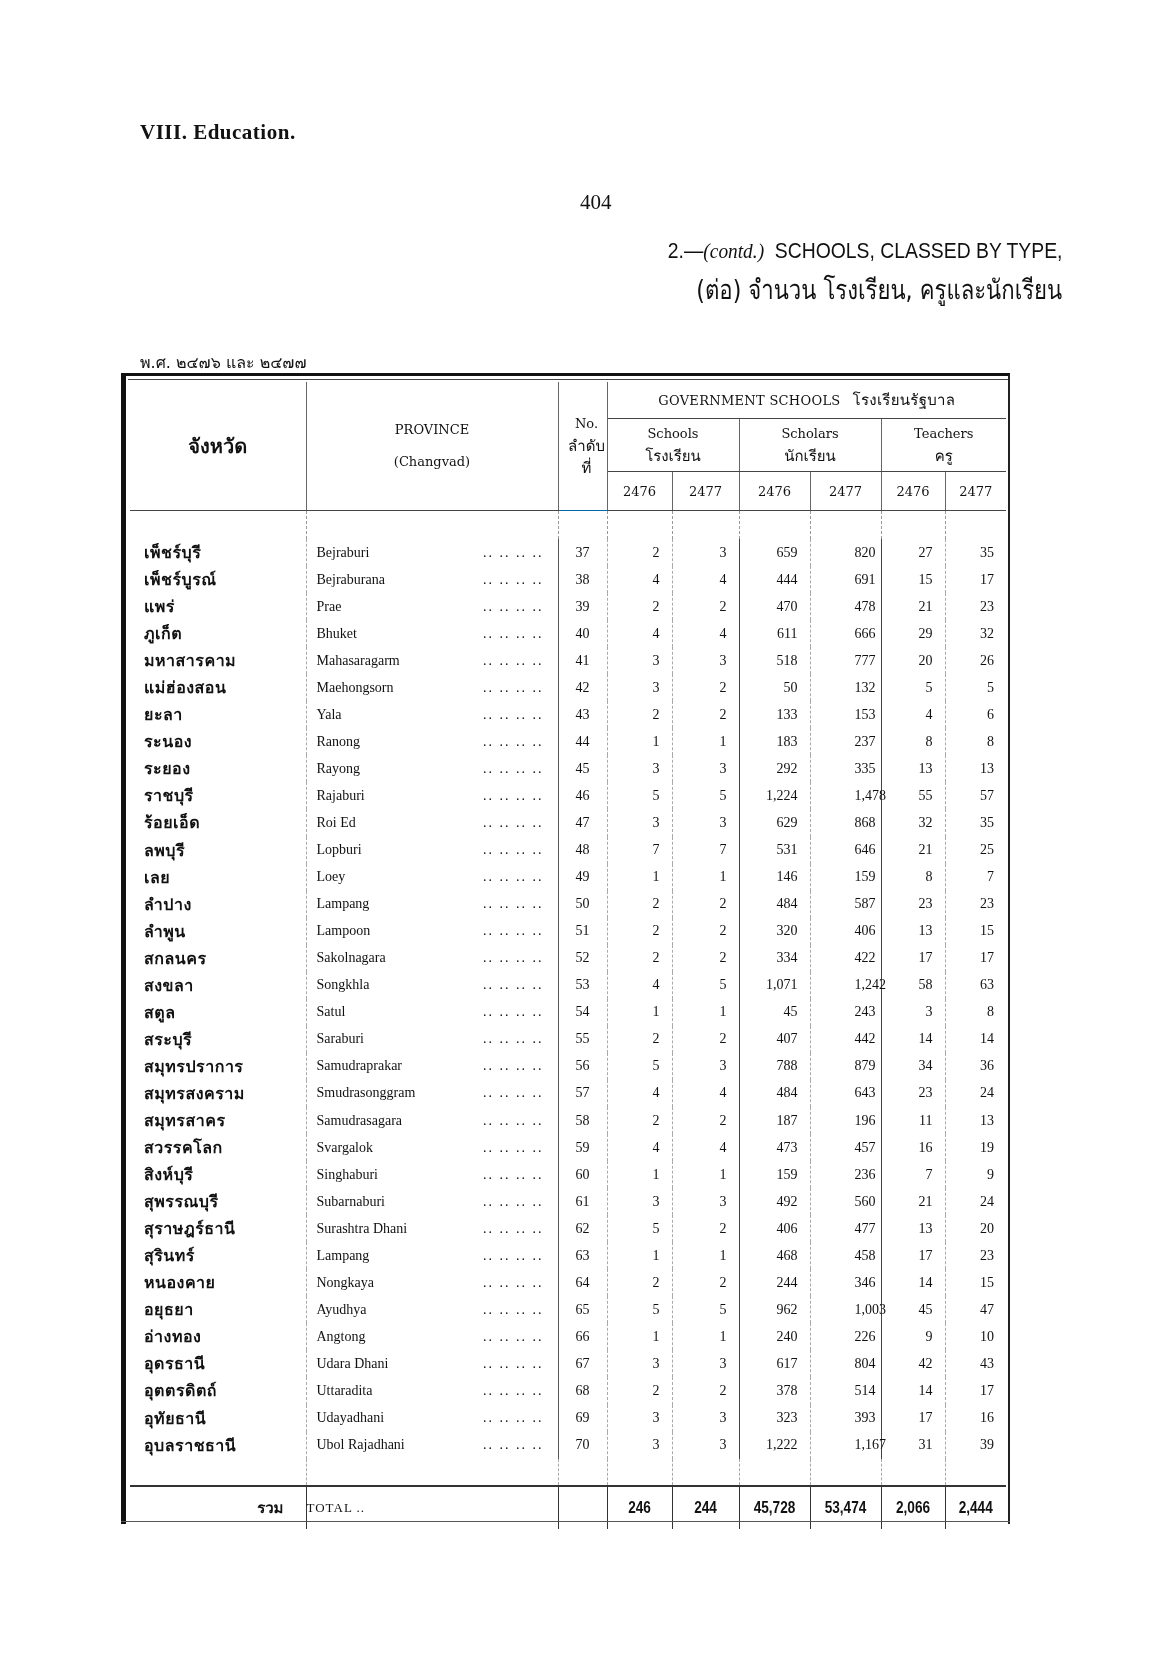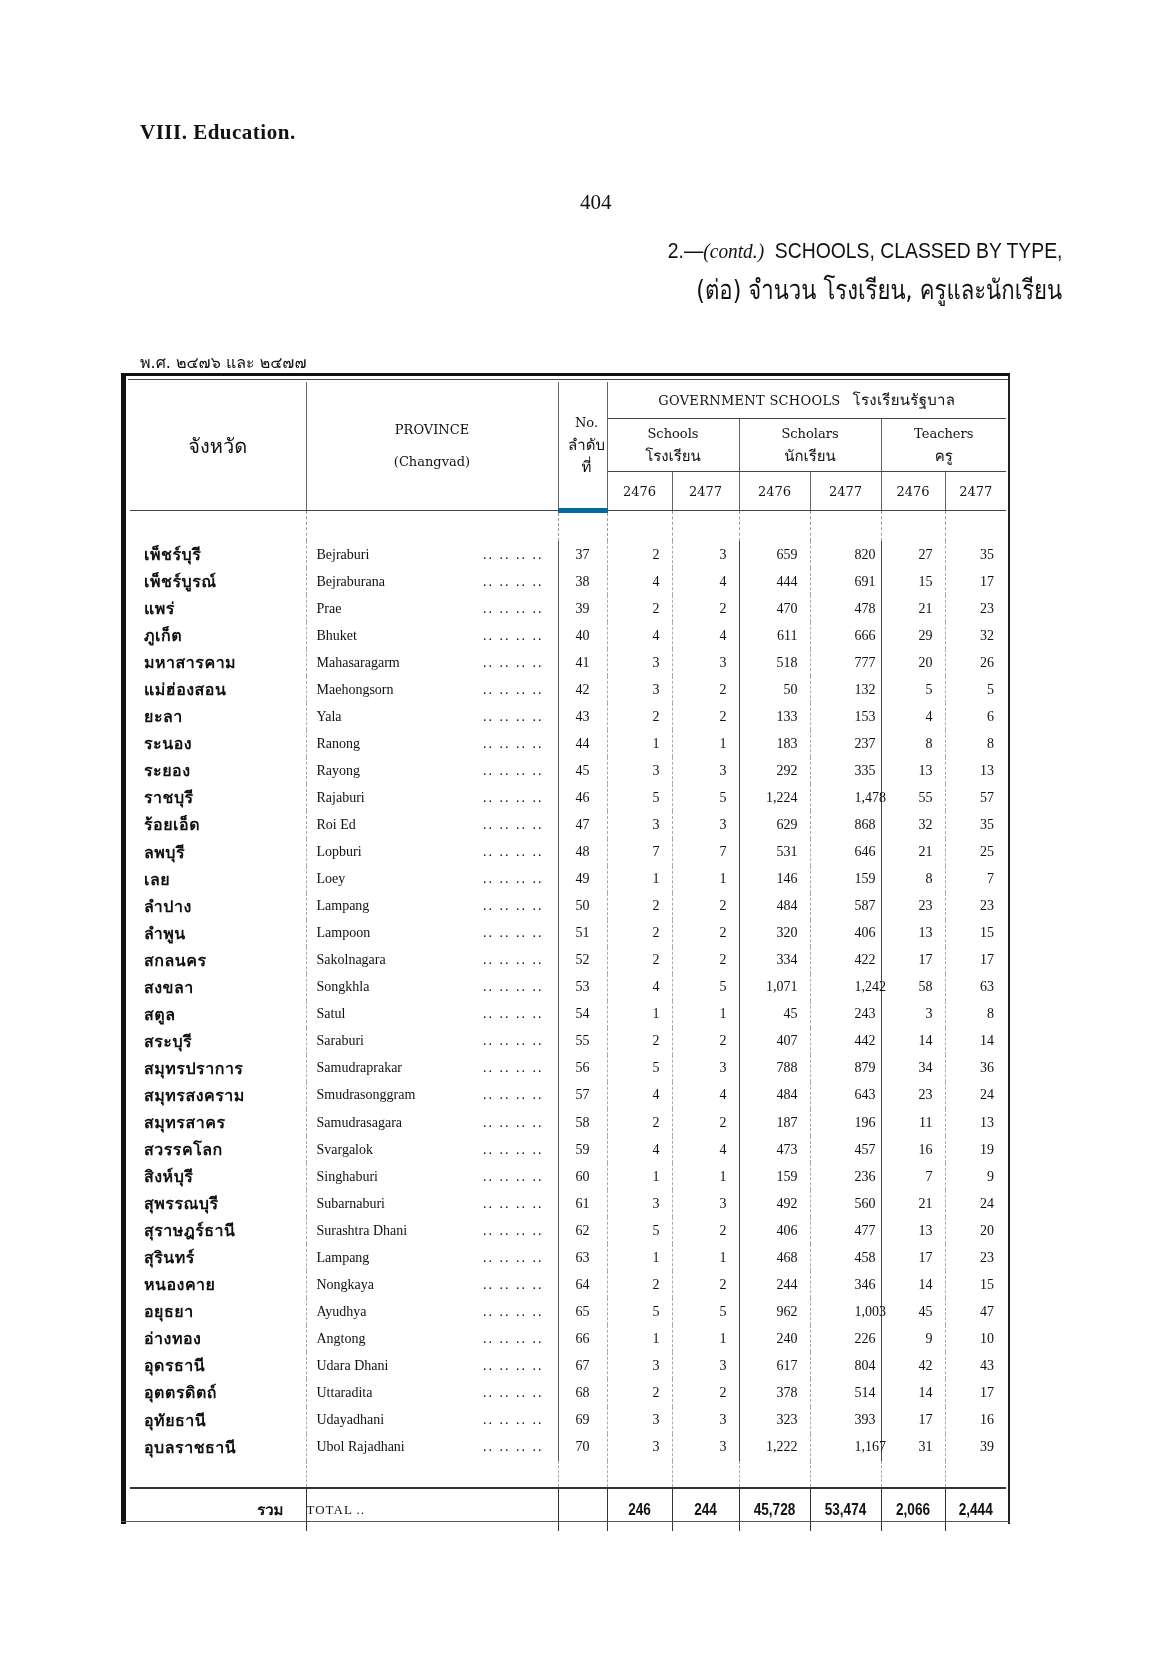--- a/index.html
+++ b/index.html
@@ -13,23 +13,23 @@
 
   .tbl-wrap { position: absolute; left: 121px; top: 373px; width: 882px; height: 1148px; border-left: 5px solid #111; border-right: 2px solid #222; border-top: 3px solid #111; }
   .tbl-wrap::before { content: ""; position: absolute; left: 2px; right: 0; top: 3px; border-top: 1px solid #444; }
   table { position: absolute; left: 4px; top: 6px; border-collapse: collapse; width: 876px; table-layout: fixed; }
   td, th { padding: 0; font-weight: normal; }
   col.c-thai { width: 176px; } col.c-prov { width: 252px; } col.c-no { width: 49px; }
   col.c-s1 { width: 65px; } col.c-s2 { width: 67px; } col.c-sc1 { width: 71px; } col.c-sc2 { width: 71px; } col.c-t1 { width: 64px; } col.c-t2 { width: 61px; }
 
   .hd th { font-family: "DejaVu Serif", serif; font-size: 13px; text-align: center; vertical-align: middle; border-right: 1px solid #666; }
   .hd th:last-child { border-right: none; }
-  .hd-thai { font-family: "DejaVu Sans", sans-serif !important; font-size: 20px !important; border-bottom: 1px solid #444; }
+  .hd-thai { font-family: "DejaVu Sans", sans-serif !important; font-size: 20px !important; border-bottom: 1px solid #444; font-weight: bold; }
   .hd-prov { border-bottom: 1px solid #444; line-height: 32px; }
-  .hd-no { line-height: 22px; border-bottom: 5px solid #0369a1; padding-left: 8px; }
+  .hd-no { line-height: 22px; border-bottom: 1px solid #0369a1; padding-left: 8px; }
   .hd-no .th { font-family: "DejaVu Sans", sans-serif; font-size: 15px; }
   .hd-gov { height: 36px; border-bottom: 1px solid #444; font-size: 13px !important; letter-spacing: 0.3px; }
   .hd-gov .th { font-family: "DejaVu Sans", sans-serif; font-size: 15px; margin-left: 12px; }
   .hd-grp { height: 52px; border-bottom: 1px solid #444; line-height: 22px; }
   .hd-grp .th { font-family: "DejaVu Sans", sans-serif; font-size: 15px; }
   .hd-yr { height: 38px; font-size: 13px !important; border-bottom: 1px solid #444; }
 
   .spacer td { height: 28px; border-right: 1px dashed #999; }
   .spacer td:last-child { border-right: none; }
 

